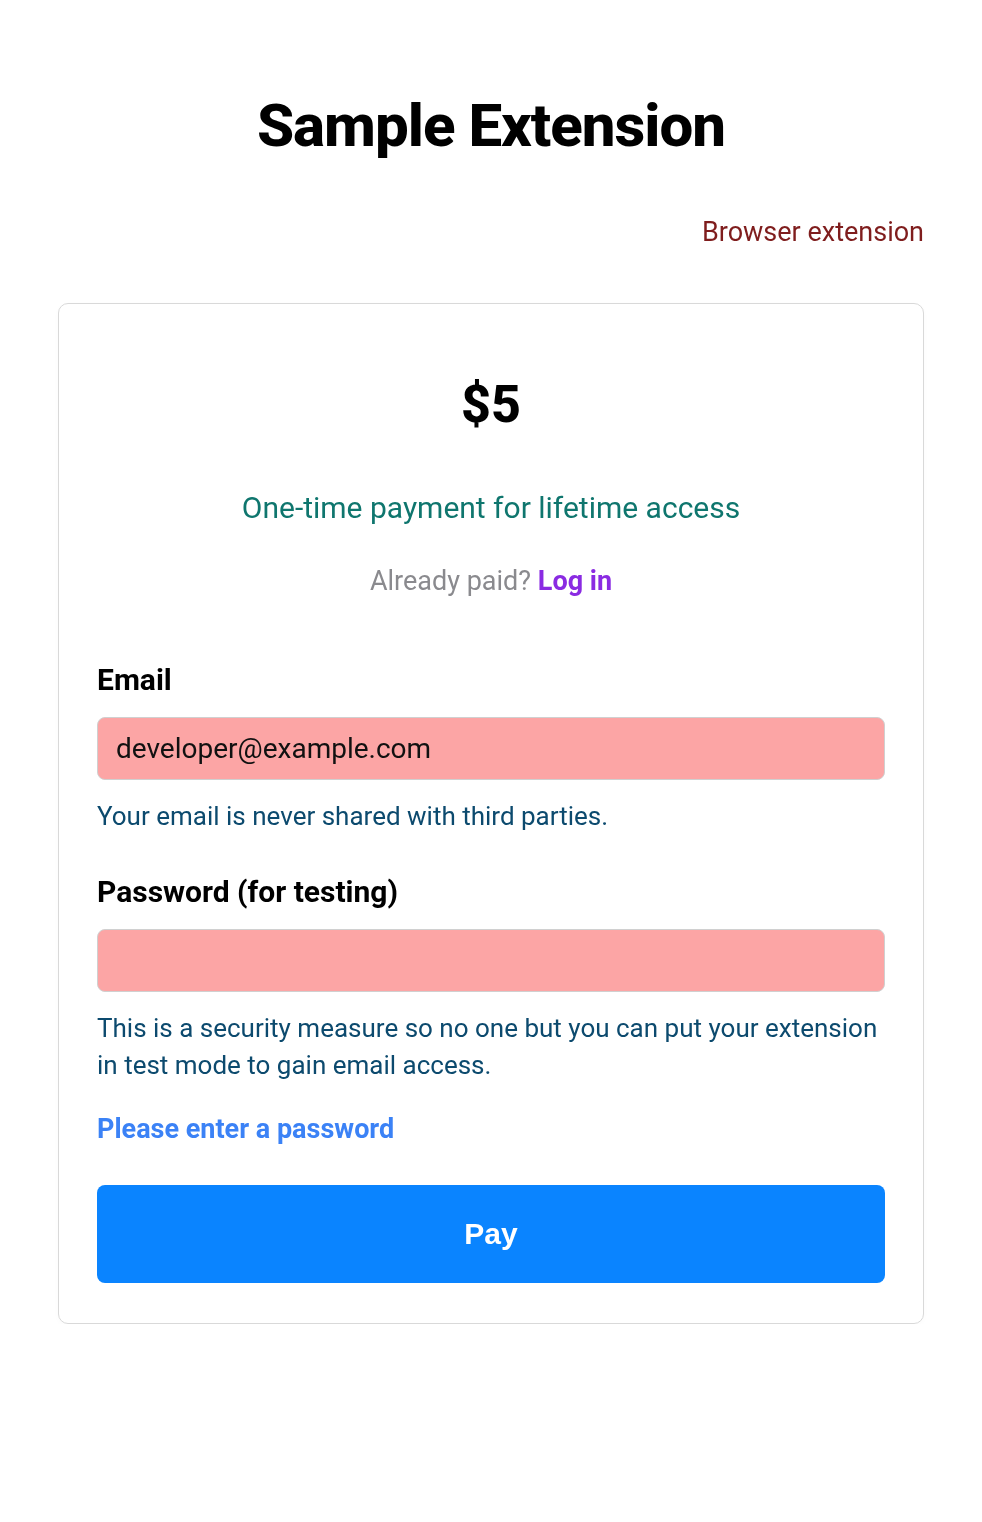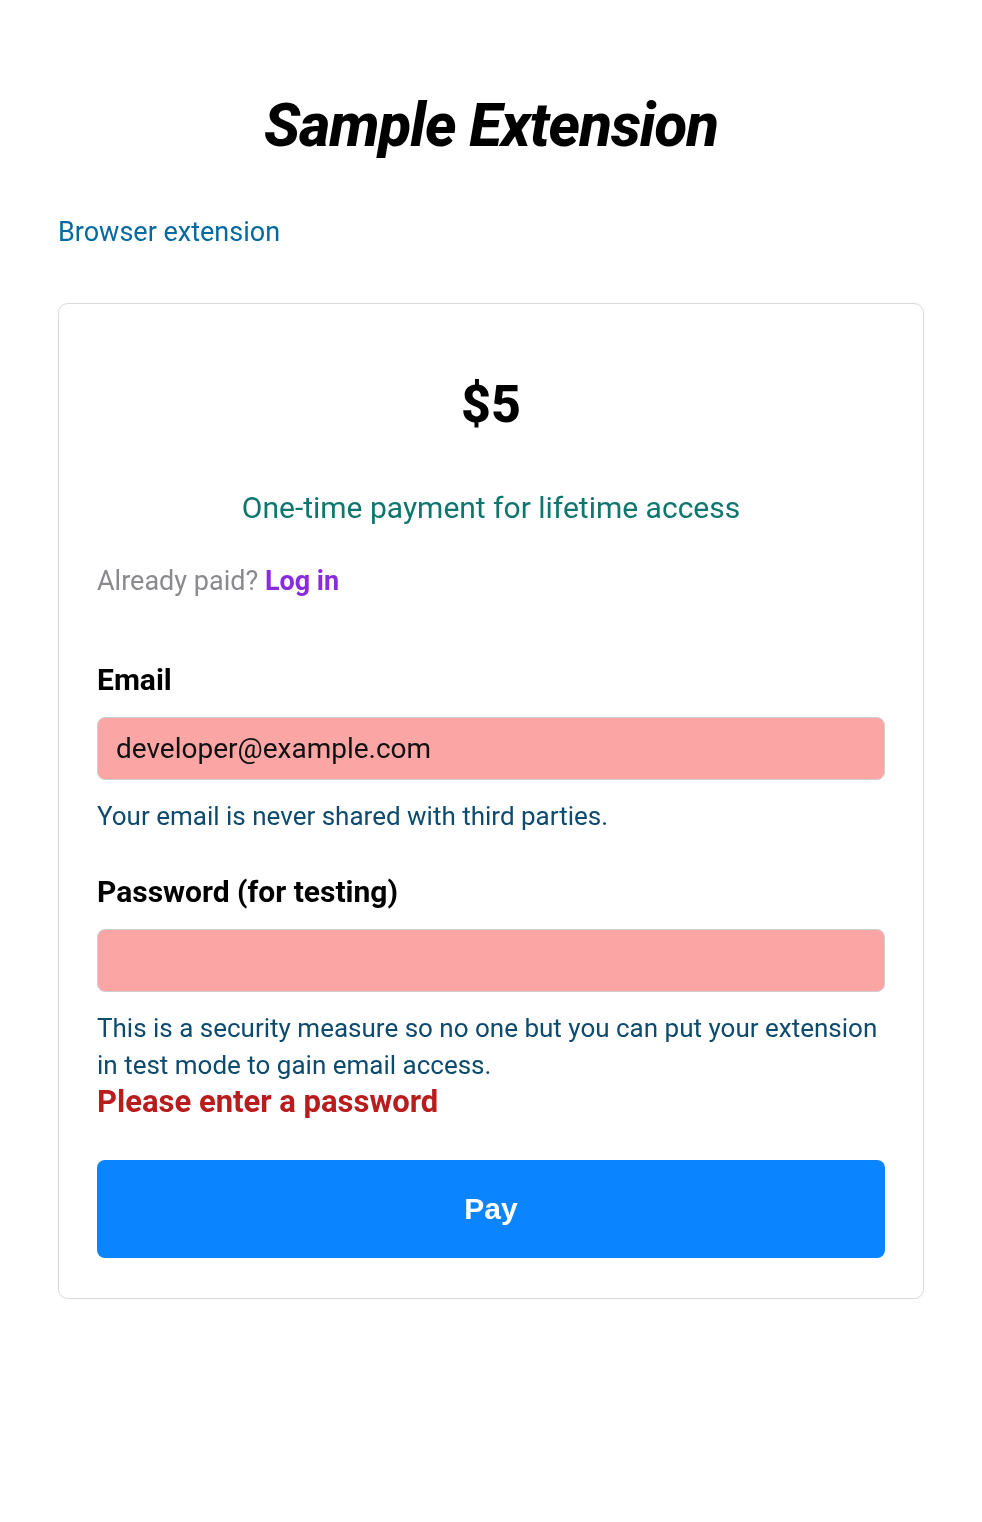--- a/index.html
+++ b/index.html
@@ -17,25 +17,24 @@
     .container {
       padding: 60px 58px 0 58px;
     }
     .title {
       font-size: 60px;
       font-weight: 800;
       text-align: center;
       color: #000;
       letter-spacing: -1px;
       margin-top: 30px;
-      font-style: italic;
     }
     .subtitle {
-      text-align: left;
-      color: #0369a1;
+      text-align: right;
+      color: #7f1d1d;
       font-size: 27px;
       margin-top: 55px;
       font-weight: 400;
     }
     .card {
       border: 1px solid #d9d9d9;
       border-radius: 10px;
       margin-top: 55px;
       padding: 70px 38px 40px 38px;
       box-shadow: 0 2px 6px rgba(0,0,0,0.02);
@@ -47,21 +46,21 @@
       color: #000;
     }
     .description {
       text-align: center;
       font-size: 30px;
       color: #0f766e;
       margin-top: 55px;
       font-weight: 400;
     }
     .already-paid {
-      text-align: left;
+      text-align: center;
       font-size: 27px;
       color: #8a8a8e;
       margin-top: 40px;
       font-weight: 400;
     }
     .login-link {
       color: #8a2be2;
       font-weight: 700;
       text-decoration: none;
     }
@@ -92,23 +91,24 @@
       color: #c0c0c0;
     }
     .help-text {
       color: #0c4a6e;
       font-size: 26px;
       margin-top: 18px;
       line-height: 1.4;
       font-weight: 400;
     }
     .error-text {
-      color: #b91c1c;
-      font-size: 31px;
+      color: #3b82f6;
+      font-size: 27px;
       font-weight: 700;
+      margin-top: 30px;
     }
     .pay-button {
       width: 100%;
       background: #0a84ff;
       color: #fff;
       font-size: 30px;
       font-weight: 700;
       border: none;
       border-radius: 8px;
       padding: 32px 0;

